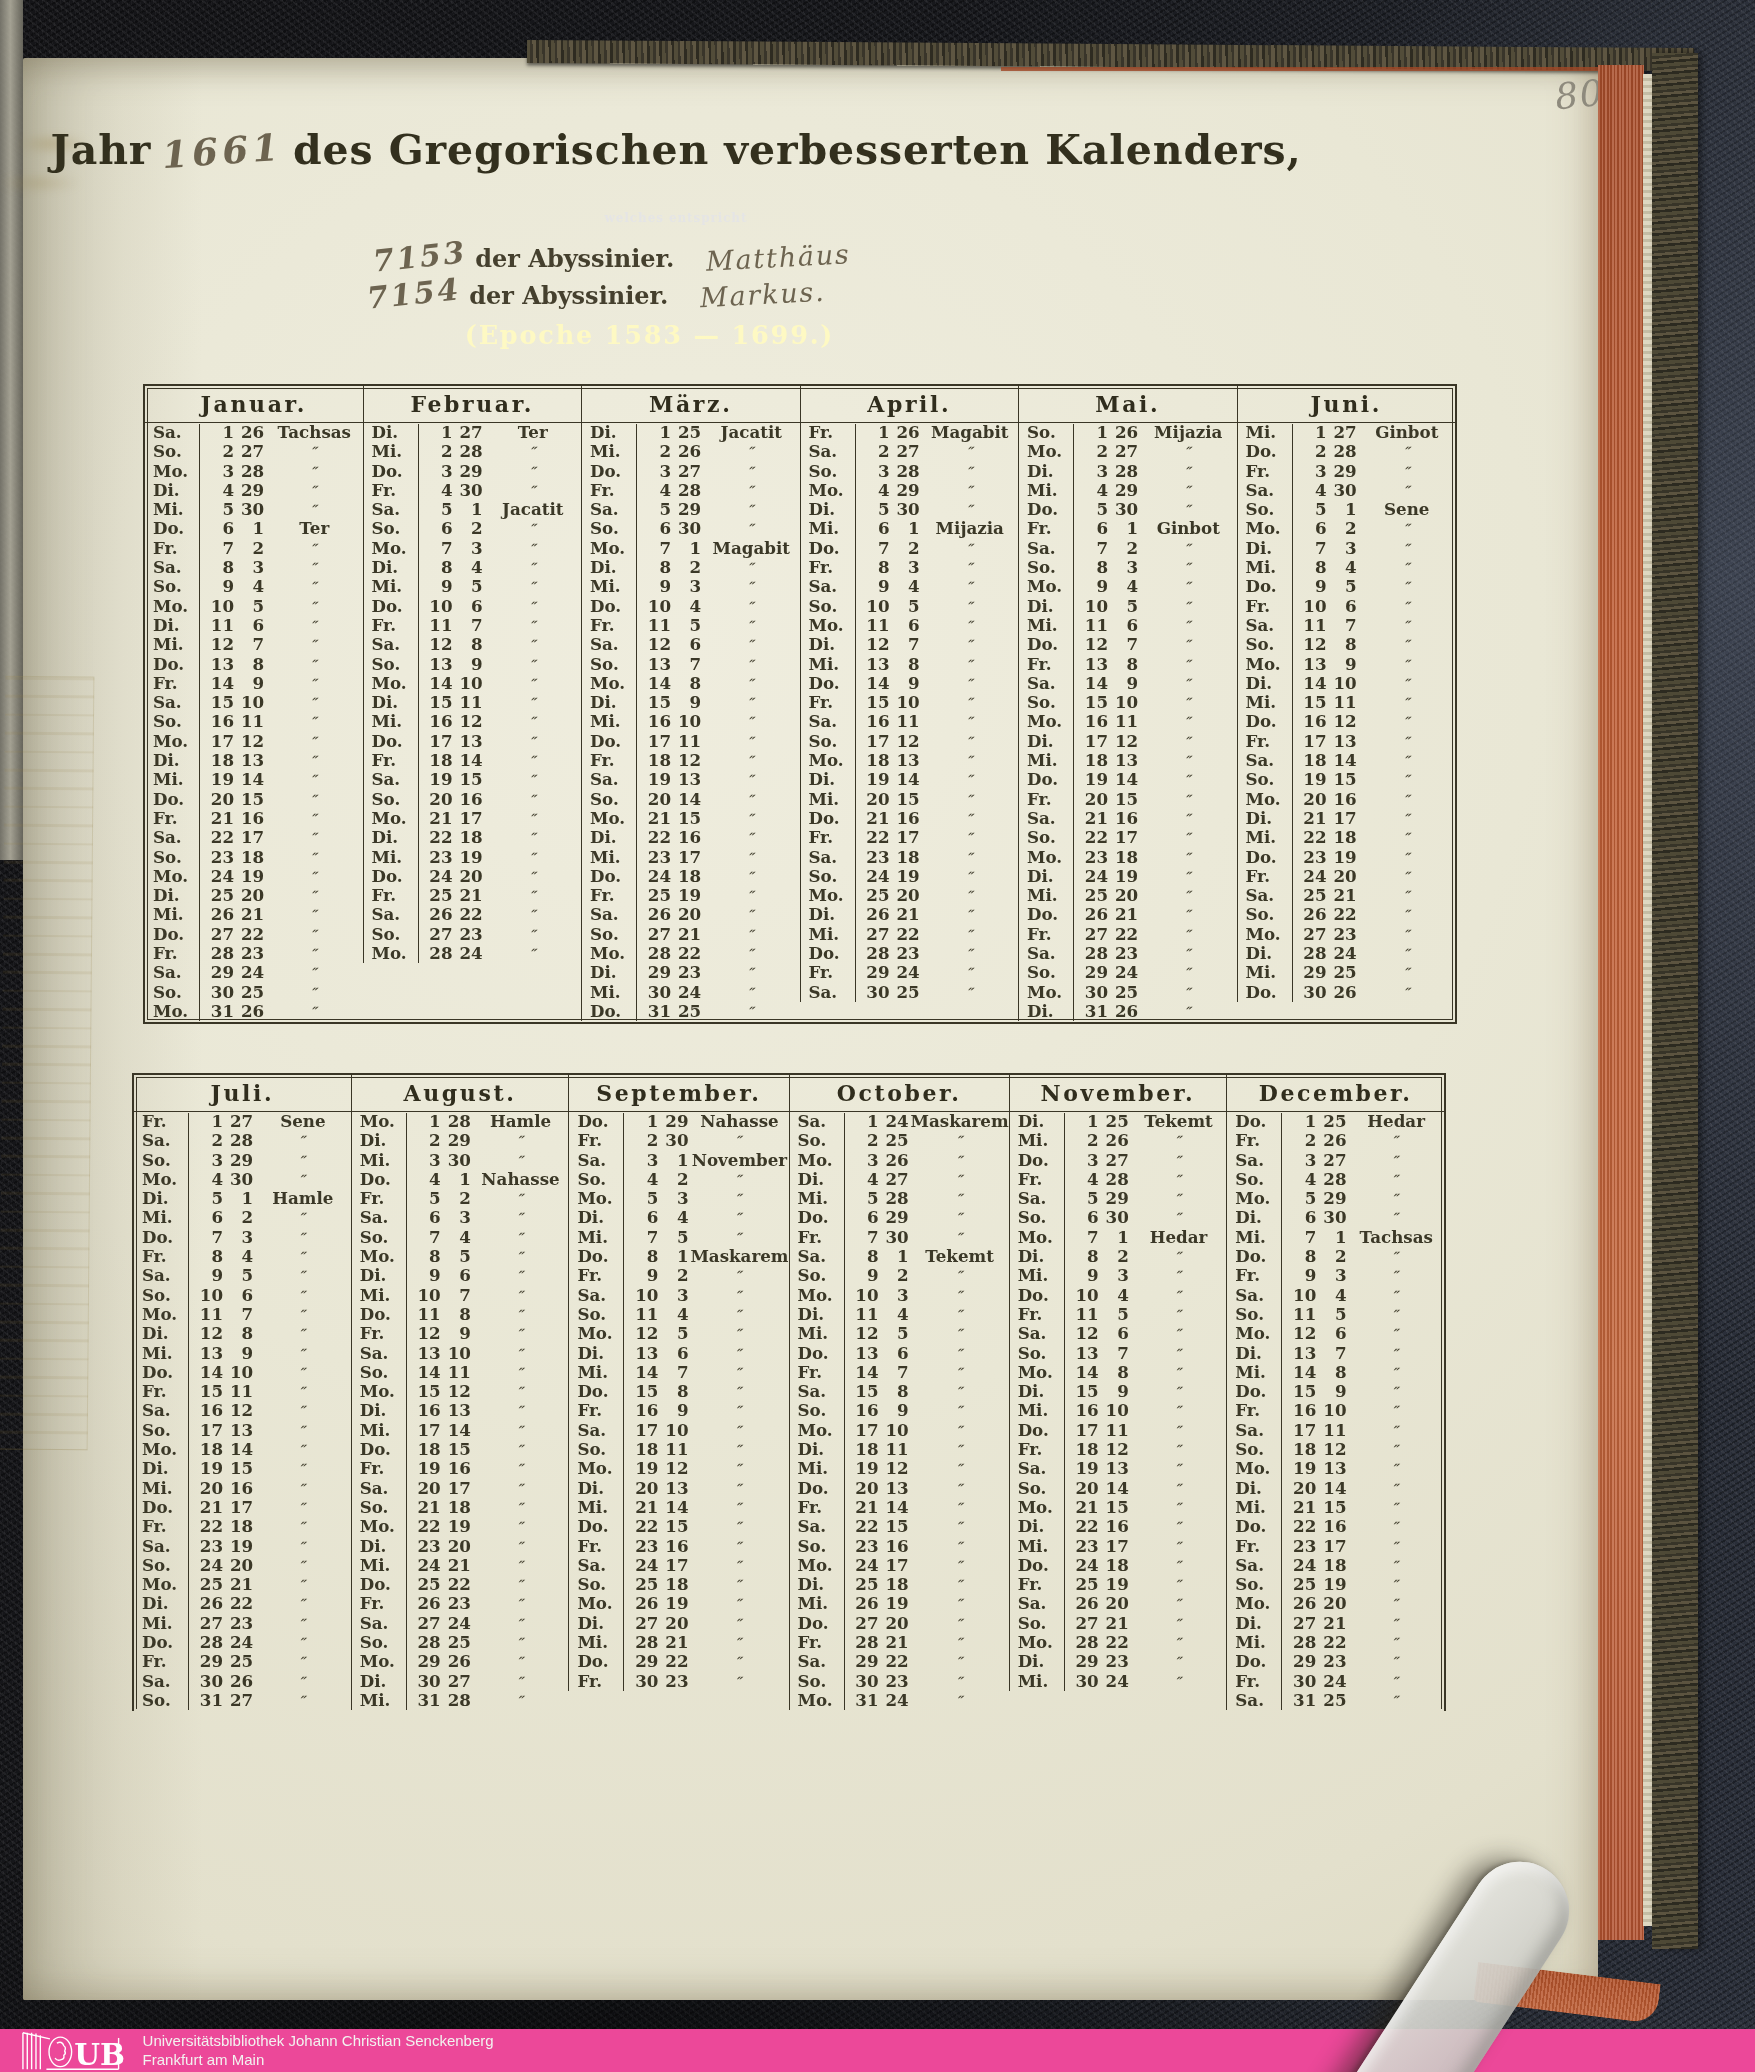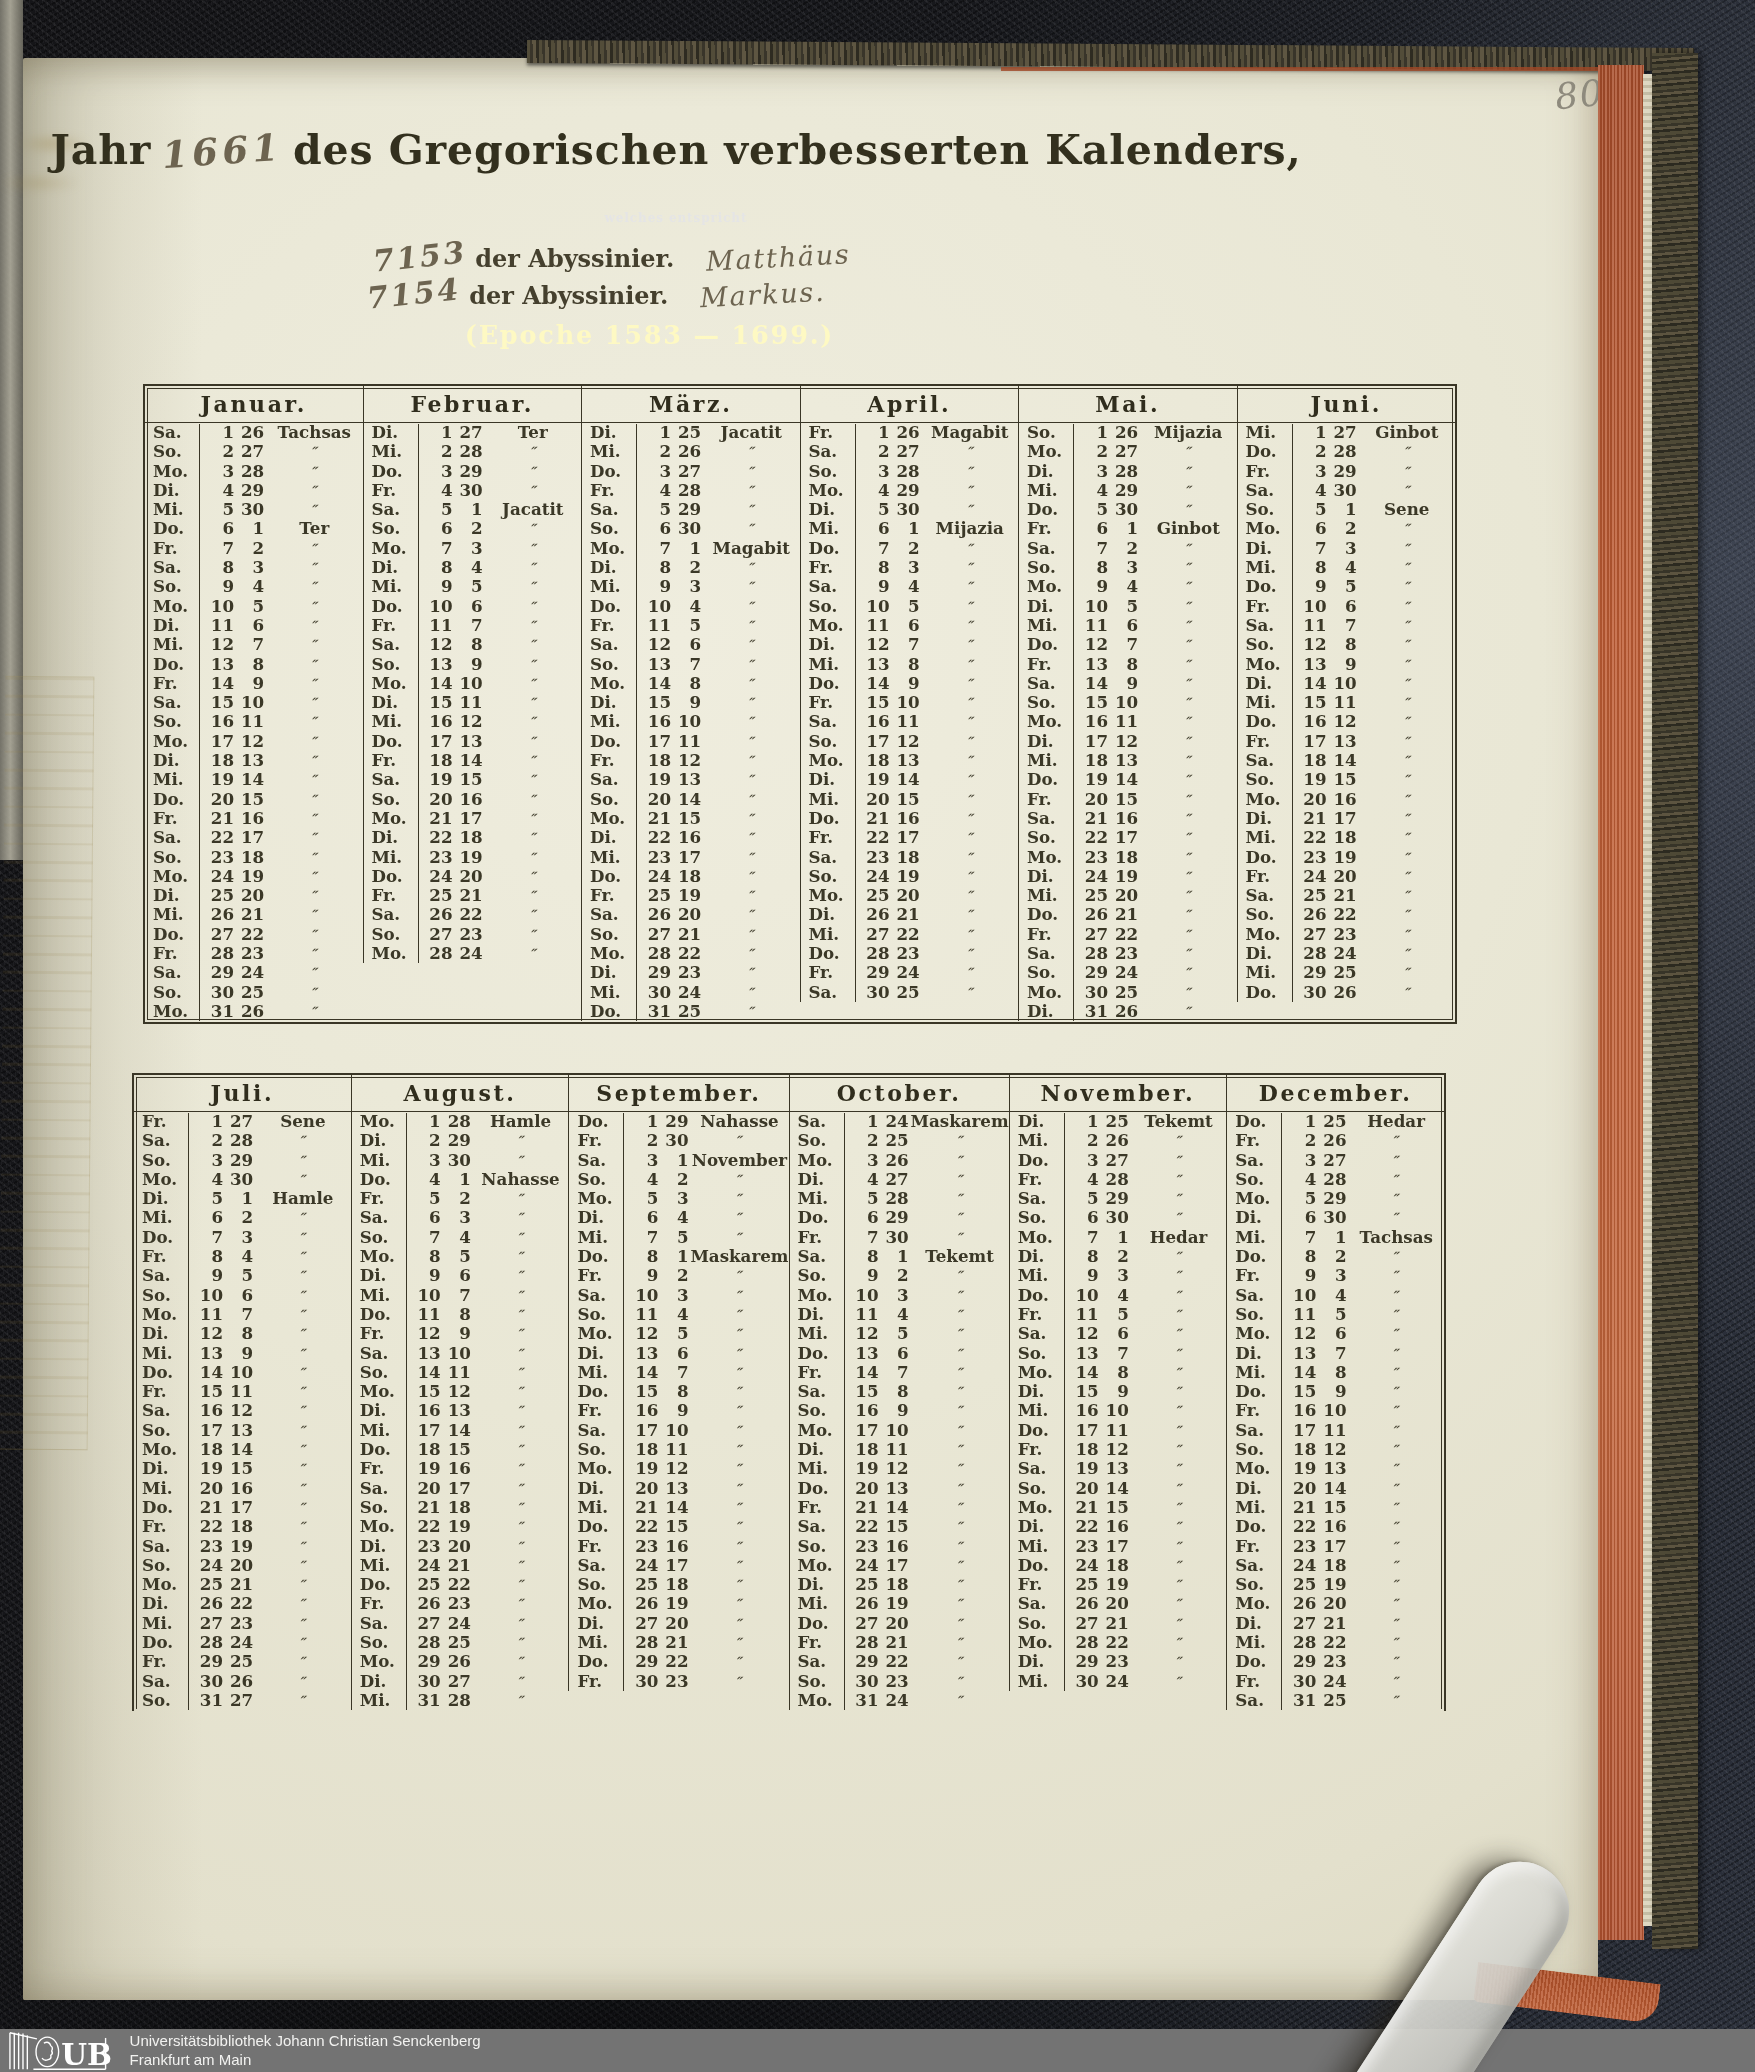--- a/index.html
+++ b/index.html
@@ -103,21 +103,21 @@
   
   .bone-folder{position:absolute;left:1492px;top:1868px;width:98px;height:413px;z-index:7;
     transform-origin:49px 10.5px;transform:rotate(33deg);
     border-radius:49px 49px 8.8px 8.8px;
     background:linear-gradient(105deg, rgba(229,229,223,0.96) 0%, rgba(207,207,201,0.90) 55%, rgba(188,188,182,0.88) 100%);
     box-shadow:-16px 7px 23px rgba(35,32,24,0.48), -3.5px 1.8px 5.3px rgba(35,32,24,0.35),
       inset 7px 5.3px 12.3px rgba(255,255,255,0.60), inset -10.5px -3.5px 16px rgba(128,128,122,0.55);}
 
   
   .footer-bar{position:absolute;left:0;top:2029px;width:1756px;height:43px;z-index:6;
-    background:#737373;display:flex;align-items:center;gap:17.6px;padding-left:7px;box-sizing:border-box;}
+    background:#ec4899;display:flex;align-items:center;gap:17.6px;padding-left:20px;box-sizing:border-box;}
   .footer-logo{flex:0 0 auto;}
   .footer-text{font-family:"Liberation Sans",sans-serif;font-size:15px;line-height:18.4px;color:#f2f2f0;}
 </style>
 </head>
 <body>
 
 <div class="scene">
 
   <div class="leather"></div>
   <div class="prev-page-sliver"></div>

